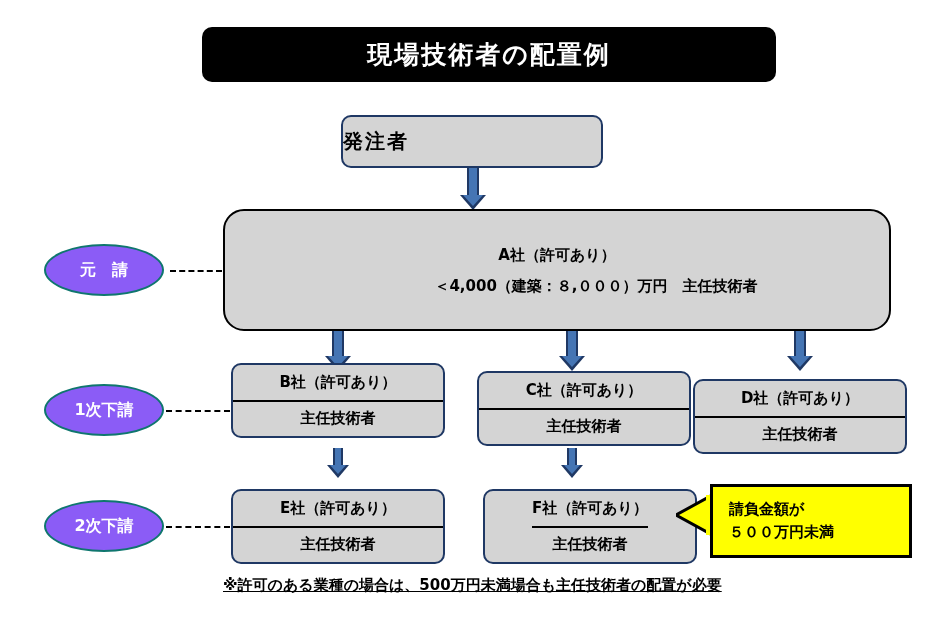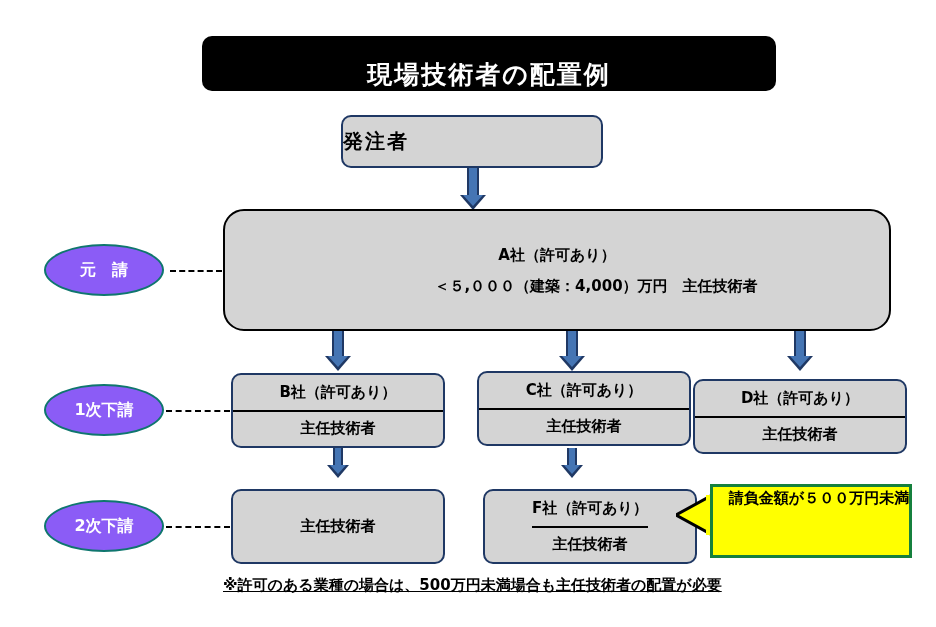--- a/index.html
+++ b/index.html
@@ -12,27 +12,27 @@
     height: 627px;
     position: relative;
     font-family: "DejaVu Sans", "Liberation Sans", sans-serif;
     overflow: hidden;
   }
 
   
   #title-banner {
     position: absolute;
     left: 202px;
-    top: 36px;
+    top: 27px;
     width: 574px;
     height: 55px;
     background: #000000;
     border-radius: 10px;
     display: flex;
-    align-items: flex-end;
+    align-items: center;
     justify-content: center;
   }
   #title-banner .title-text {
     color: #ffffff;
     font-size: 25px;
     font-weight: bold;
     letter-spacing: 2px;
   }
 
   
@@ -105,21 +105,21 @@
     justify-content: center;
     font-size: 15px;
     font-weight: bold;
     color: #000000;
     white-space: nowrap;
   }
   .sub-box .cell.top {
     border-bottom: 2px solid #000000;
   }
 
-  #sub-b { left: 231px; top: 373px; }
+  #sub-b { left: 231px; top: 363px; }
   #sub-c { left: 465px; top: 371px; margin-left: 12px; }
   #sub-d { left: 693px; top: 379px; }
   #sub-e { left: 231px; top: 489px; }
   #sub-f { left: 483px; top: 489px; align-items: center; }
 
   
   .tier-ellipse {
     position: absolute;
     width: 120px;
     height: 52px;
@@ -221,24 +221,24 @@
   #arrow-f { left: 559px; }
 
   
   #callout {
     position: absolute;
     left: 710px;
     top: 484px;
     width: 202px;
     height: 74px;
     background: #ffff00;
-    border: 3px solid #15803d;
+    border: 3px solid #000000;
     box-sizing: border-box;
     display: flex;
-    flex-direction: row;
+    flex-direction: column;
     align-items: flex-start;
     justify-content: center;
     padding-left: 16px;
   }
   #callout .callout-line {
     font-size: 15px;
     font-weight: bold;
     color: #000000;
     line-height: 1.55;
     white-space: nowrap;
@@ -278,21 +278,21 @@
 <div class="down-arrow" id="arrow-client">
   <div class="shaft"></div>
   <div class="head">
       <div class="outer"></div>
       <div class="inner"></div>
     </div>
 </div>
 
 <div id="prime-box" class="rbox black-box">
   <span class="prime-line l1">A社（許可あり）</span>
-  <span class="prime-line l3">＜５,０００（建築：4,000）万円　主任技術者</span>
+  <span class="prime-line l3">＜4,000（建築：８,０００）万円　主任技術者</span>
 </div>
 
 <div class="tier-ellipse" id="tier-prime">
   <span class="tier-text">元　請</span>
 </div>
 <div class="tier-ellipse" id="tier-sub1">
   <span class="tier-text">1次下請</span>
 </div>
 <div class="tier-ellipse" id="tier-sub2">
   <span class="tier-text">2次下請</span>
@@ -346,20 +346,21 @@
 </div>
 <div class="down-arrow arrow-t2" id="arrow-f">
   <div class="shaft"></div>
     <div class="head">
       <div class="outer"></div>
       <div class="inner"></div>
     </div>
 </div>
 
 <div class="rbox navy-box sub-box" id="sub-e">
+  <div class="cell top">E社（許可あり）</div>
   <div class="cell">主任技術者</div>
 </div>
 <div class="rbox navy-box sub-box" id="sub-f">
   <div class="cell top">F社（許可あり）</div>
   <div class="cell">主任技術者</div>
 </div>
 
 <svg id="callout-tail" viewBox="0 0 40 44">
   <polygon points="0,22 40,0 40,44" fill="#ffff00" stroke="#000000" stroke-width="3"></polygon>
   <rect x="30" y="2" width="12" height="40" fill="#ffff00" stroke="none"></rect>

